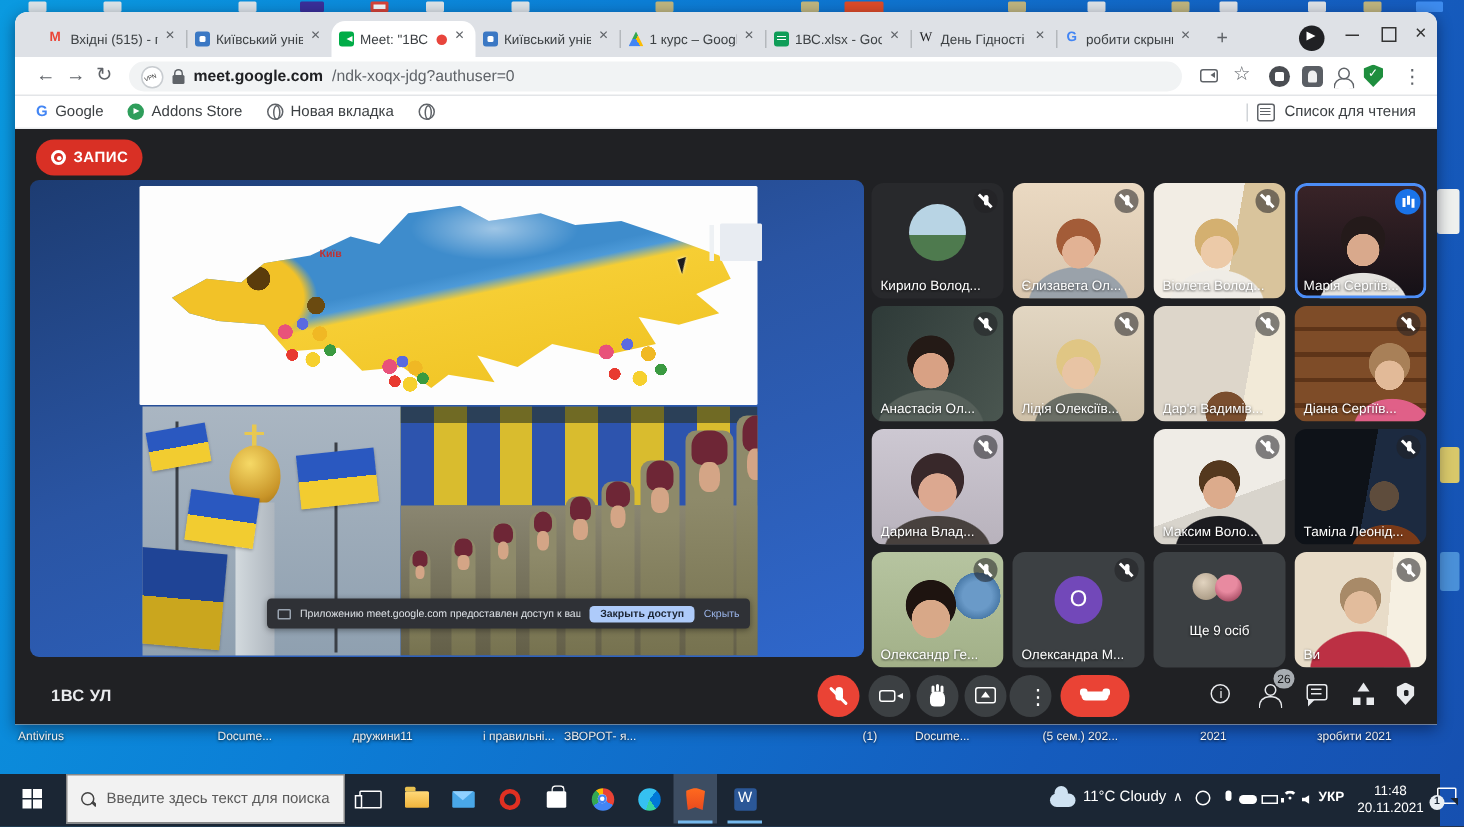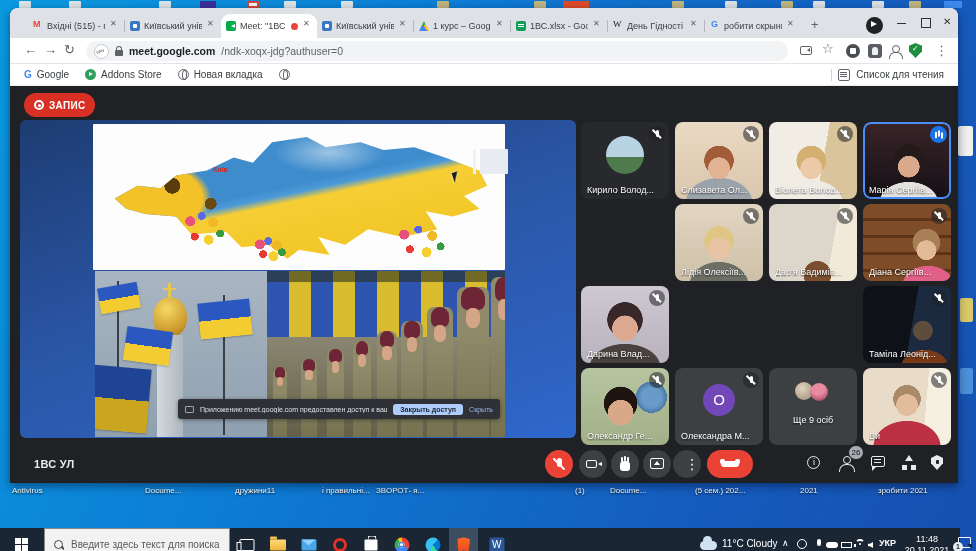--- a/index.html
+++ b/index.html
@@ -187,21 +187,21 @@
   .g-ppl::after{content:"";position:absolute;left:2px;top:10px;width:14px;height:7px;border-radius:7px 7px 0 0;border:1.5px solid #e8eaed;border-bottom:none}
   .g-chat{position:absolute;left:2px;top:2px;width:14px;height:11px;border:1.5px solid #e8eaed;border-radius:2px}
   .g-chat::before{content:"";position:absolute;left:2px;top:2px;width:7px;height:1px;background:#e8eaed;box-shadow:0 3px 0 #e8eaed}
   .g-chat::after{content:"";position:absolute;left:0px;bottom:-5px;border-top:5px solid #e8eaed;border-right:5px solid transparent}
   .g-act::before{content:"";position:absolute;left:6px;top:1px;border-bottom:6px solid #e8eaed;border-left:4px solid transparent;border-right:4px solid transparent}
   .g-act::after{content:"";position:absolute;left:3px;top:11px;width:5px;height:5px;background:#e8eaed;box-shadow:9px 0 0 #e8eaed}
   .g-shld{position:absolute;left:4px;top:1px;width:12px;height:15px;background:#e8eaed;clip-path:polygon(50% 0,100% 20%,100% 55%,50% 100%,0 55%,0 20%)}
   .g-shld::after{content:"";position:absolute;left:5px;top:5px;width:3px;height:4px;background:#202124;border-radius:1px}
   .cnt{position:absolute;left:12px;top:-8px;min-width:14px;height:13px;border-radius:7px;background:#a8adb2;color:#17181a;font-size:8px;line-height:13px;text-align:center;padding:0 2px}
   
-  #task{position:absolute;left:0;right:16px;bottom:0;height:23px;background:#1b2634}
+  #task{position:absolute;left:0;right:16px;bottom:0;height:35px;background:#1b2634}
   .startbtn{position:absolute;left:0;top:0;width:44px;height:33px;cursor:pointer}
   .startbtn::before{content:"";position:absolute;left:15px;top:10px;width:6px;height:6px;background:#fff;box-shadow:7px 0 0 #fff,0 7px 0 #fff,7px 7px 0 #fff}
   #sbox{position:absolute;left:44px;top:0;width:186px;height:33px;background:#f2f2f2;border:1px solid #888;display:flex;align-items:center;gap:7px;padding:0 9px;cursor:text}
   .mag{width:10px;height:10px;position:relative;flex:0 0 auto}
   .mag::before{content:"";position:absolute;left:0;top:0;width:7px;height:7px;border:1.5px solid #444;border-radius:50%}
   .mag::after{content:"";position:absolute;left:7px;top:7px;width:4px;height:1.5px;background:#444;transform:rotate(45deg)}
   #sbox span{font-size:10px;color:#5a5a5a;white-space:nowrap;overflow:hidden}
   .slot{position:absolute;top:0;width:29px;height:33px;cursor:pointer}
   .slot.hl{background:rgba(150,180,220,.28)}
   .slot.ul::after{content:"";position:absolute;left:3px;bottom:0;right:3px;height:2px;background:#76b9ed}
@@ -441,36 +441,44 @@
       </div>
       <div class="tile s3" style="left:759px;top:36px">
         <span class="mic"></span>
         <span class="pn">Віолета Волод...</span>
       </div>
       <div class="tile s4 speaking" style="left:853px;top:36px">
         <span class="spk"></span>
         <span class="pn">Марія Сергіїв...</span>
       </div>
 
+      <div class="tile s5" style="left:571px;top:118px">
+        <span class="mic"></span>
+        <span class="pn">Анастасія Ол...</span>
+      </div>
       <div class="tile s6" style="left:665px;top:118px">
         <span class="mic"></span>
         <span class="pn">Лідія Олексіїв...</span>
       </div>
       <div class="tile s7" style="left:759px;top:118px">
         <span class="mic"></span>
         <span class="pn">Дар'я Вадимів...</span>
       </div>
       <div class="tile s8" style="left:853px;top:118px">
         <span class="mic"></span>
         <span class="pn">Діана Сергіїв...</span>
       </div>
 
       <div class="tile s9" style="left:571px;top:200px">
         <span class="mic"></span>
         <span class="pn">Дарина Влад...</span>
+      </div>
+      <div class="tile s11" style="left:759px;top:200px">
+        <span class="mic"></span>
+        <span class="pn">Максим Воло...</span>
       </div>
       <div class="tile s12" style="left:853px;top:200px">
         <span class="mic"></span>
         <span class="pn">Таміла Леонід...</span>
       </div>
 
       <div class="tile s13" style="left:571px;top:282px">
         <span class="mic"></span>
         <span class="pn">Олександр Ге...</span>
       </div>

